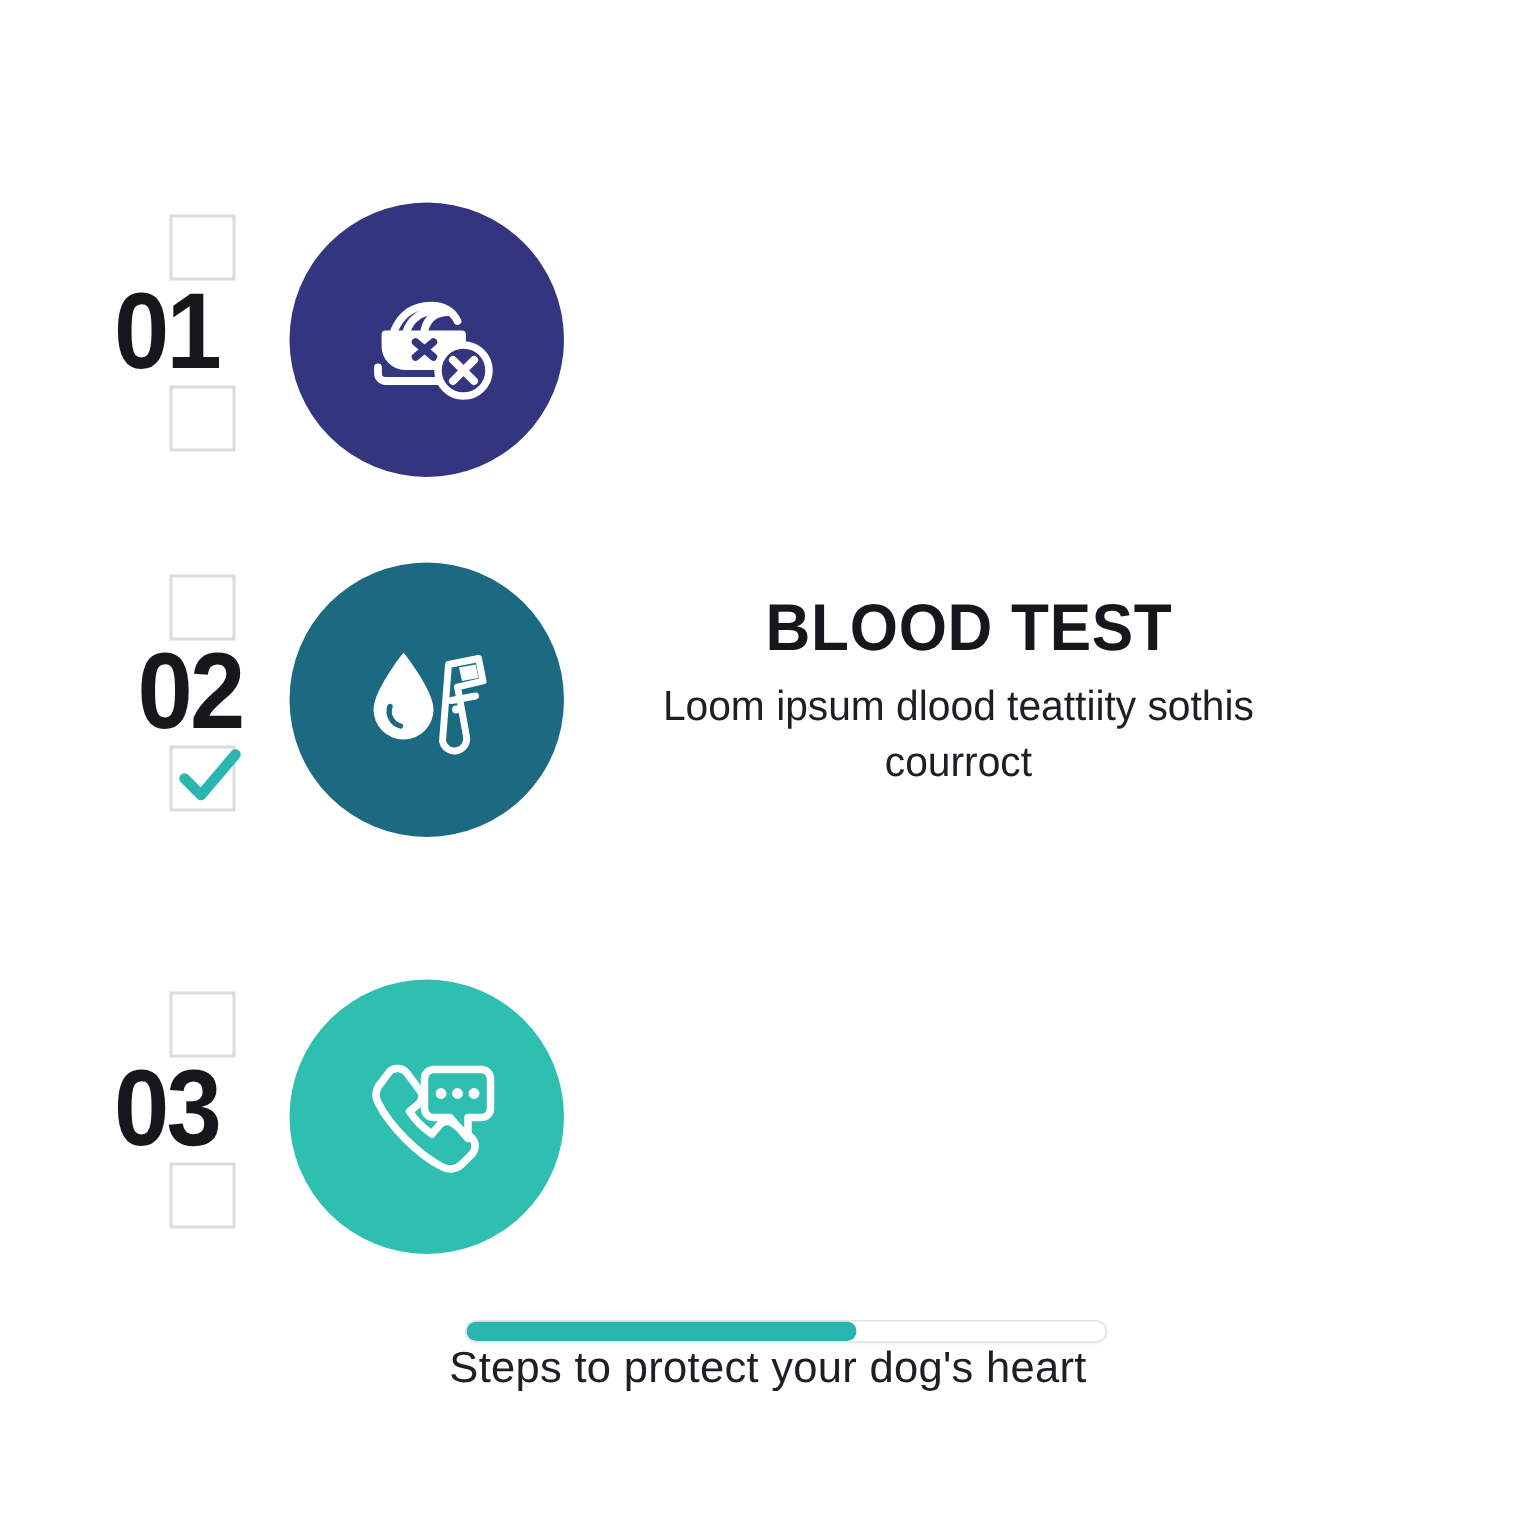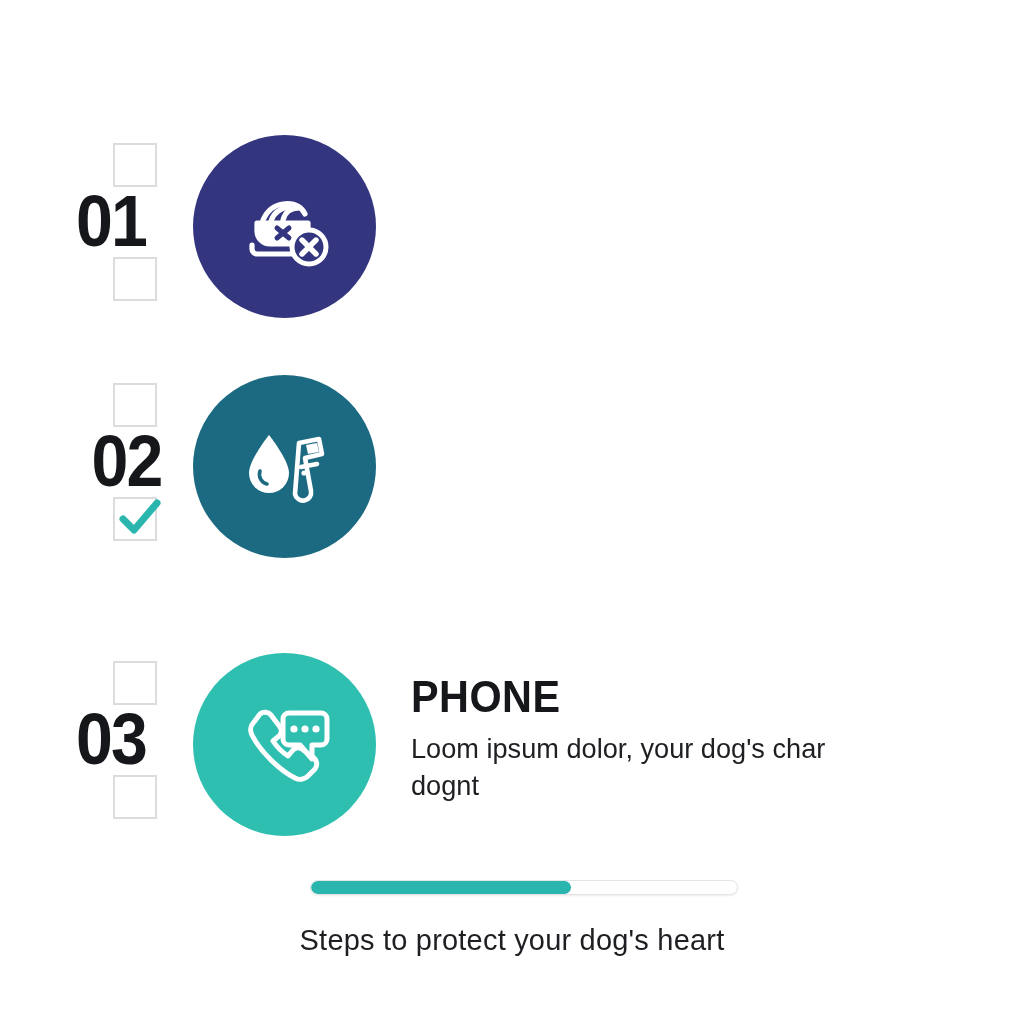--- a/index.html
+++ b/index.html
@@ -147,21 +147,21 @@
     position: absolute;
     left: 0;
     top: 0;
     height: 100%;
     border-radius: 8px;
     background: #2ab5ae;
   }
   .footer-caption {
     position: absolute;
     left: 0;
-    top: 56px;
+    top: 28px;
     width: 1024px;
     text-align: center;
     font-family: "Liberation Sans Narrow", "Liberation Sans", sans-serif;
     font-size: 29px;
     color: #1d1f22;
     letter-spacing: 0.2px;
   }
 </style>
 </head>
 <body>
@@ -221,20 +221,24 @@
         <path d="M27 56 a10 10 0 0 0 7 13" fill="none" stroke="#1b6a82" stroke-width="3.6" stroke-linecap="round"></path>
         <g fill="none" stroke="#ffffff" stroke-width="4.6" stroke-linecap="round" stroke-linejoin="round">
           <path d="M66 28 L86 24 L89 39 L72 43 L78 76 a8 8 0 0 1 -16 3 Z"></path>
           <line x1="68" y1="52" x2="84" y2="49"></line>
         </g>
         <circle cx="71" cy="58" r="2.6" fill="#ffffff"></circle>
         <path d="M73 30 L84 28 L86 37 L75 39 Z" fill="#ffffff"></path>
       </svg>
     </div>
 
+    <div class="text-block">
+      <div class="step-title">BLOOD TEST</div>
+      <div class="step-desc">Loom ipsum dlood teattiity sothis courroct</div>
+    </div>
   </div>
 
   <div class="step step-3">
 
     <div class="check-col">
       <div class="checkbox top"></div>
       <div class="checkbox bottom"></div>
     </div>
 
     <div class="step-number">03</div>
@@ -247,24 +251,20 @@
           <path d="M57 21 L89 21 a6 6 0 0 1 6 6 L95 47 a6 6 0 0 1 -6 6 L80 53 L80 67 L68 53 L57 53 a6 6 0 0 1 -6 -6 L51 27 a6 6 0 0 1 6 -6 Z"></path>
         </g>
         <g fill="#ffffff">
           <circle cx="62" cy="37" r="3.6"></circle>
           <circle cx="73" cy="37" r="3.6"></circle>
           <circle cx="84" cy="37" r="3.6"></circle>
         </g>
       </svg>
     </div>
 
-    <div class="text-block">
-      <div class="step-title">PHONE</div>
-      <div class="step-desc">Loom ipsum dolor, your dog's char dognt</div>
-    </div>
   </div>
 
   <div class="footer">
     <div class="progress-track">
       <div class="progress-fill" id="progress-fill" style="width: 61%; background: rgb(42, 181, 174);"></div>
     </div>
     <div class="footer-caption">Steps to protect your dog's heart</div>
   </div>
 
 </div>

